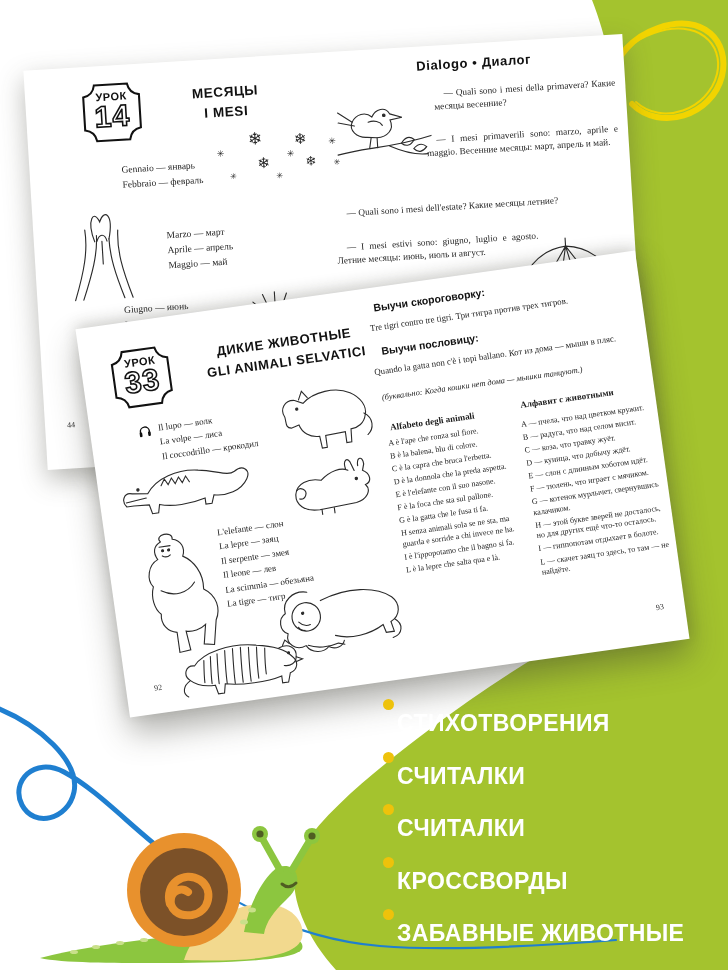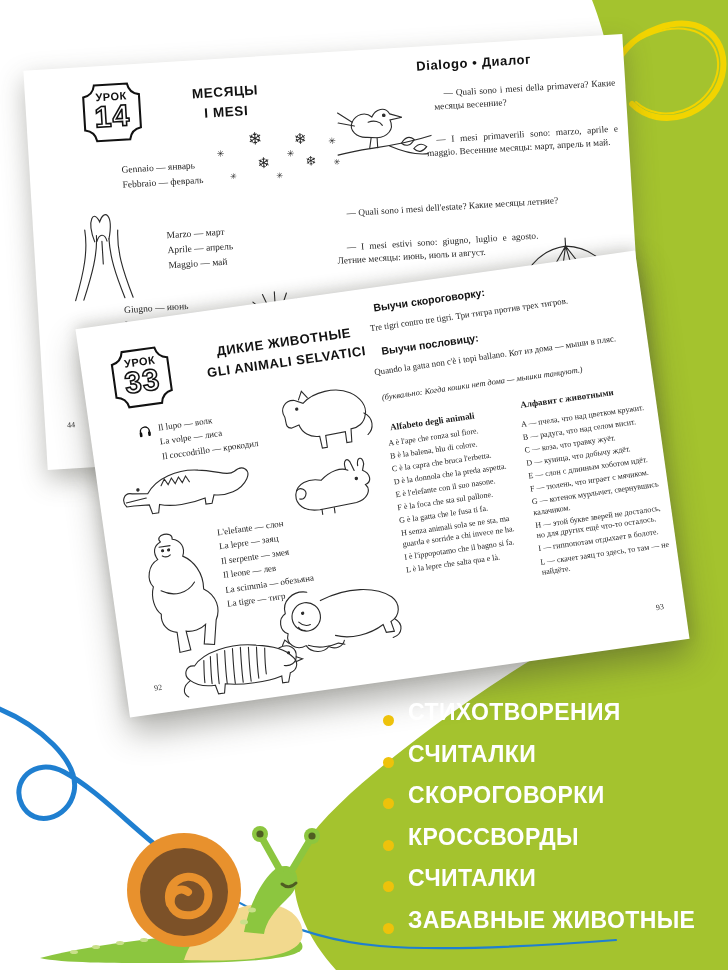--- a/index.html
+++ b/index.html
@@ -31,21 +31,21 @@
   .dialog-p{font-size:9.3px;line-height:1.45;text-align:justify;text-indent:10px;}
   .mini-head{font-size:10.5px;font-weight:bold;color:#111;font-family:"Liberation Sans",sans-serif;}
   .alpha-col{font-size:8px;line-height:1.32;}
   .alpha-col div{margin-bottom:2.5px;}
   .pagenum{font-size:8px;color:#333;}
 
   .flakes span{position:absolute;color:#222;}
 
   
   .features{position:absolute;left:383px;top:699px;z-index:5;}
-  .feature{display:flex;align-items:flex-end;margin-bottom:14.5px;}
+  .feature{display:flex;align-items:flex-start;margin-bottom:14.5px;flex-direction:column;}
   .bullet{width:11px;height:11px;border-radius:50%;background:#eec20b;flex:0 0 11px;}
   .feature-label{color:#ffffff;font-weight:bold;font-size:23px;letter-spacing:.4px;
                  margin-left:14px;white-space:nowrap;}
 
   .snail{position:absolute;left:34px;top:810px;z-index:6;}
   .sketch-thin{stroke:#2b2b2b;fill:none;stroke-width:1.1;stroke-linecap:round;}
 </style>
 </head>
 <body>
 
@@ -324,29 +324,25 @@
     <div class="feature">
       <span class="bullet"></span>
       <span class="feature-label">СТИХОТВОРЕНИЯ</span>
     </div>
     <div class="feature">
       <span class="bullet"></span>
       <span class="feature-label">СЧИТАЛКИ</span>
     </div>
     <div class="feature">
       <span class="bullet"></span>
-      <span class="feature-label">СКОРОГОВОРКИ</span>
+      <span class="feature-label">СЧИТАЛКИ</span>
     </div>
     <div class="feature">
       <span class="bullet"></span>
       <span class="feature-label">КРОССВОРДЫ</span>
-    </div>
-    <div class="feature">
-      <span class="bullet"></span>
-      <span class="feature-label">СЧИТАЛКИ</span>
     </div>
     <div class="feature">
       <span class="bullet"></span>
       <span class="feature-label">ЗАБАВНЫЕ ЖИВОТНЫЕ</span>
     </div>
   </div>
 
   <svg class="snail" width="300" height="160" viewBox="0 0 300 160">
     <path d="M6,148 C70,132 150,124 210,122 C250,121 272,128 268,139 C260,152 180,153 120,153 C80,153 28,153 6,148 Z" fill="#8cc63f"></path>
     <path d="M150,150 C158,122 188,98 224,94 C254,92 272,110 268,128 C262,147 220,152 150,150 Z" fill="#f2d98e"></path>

